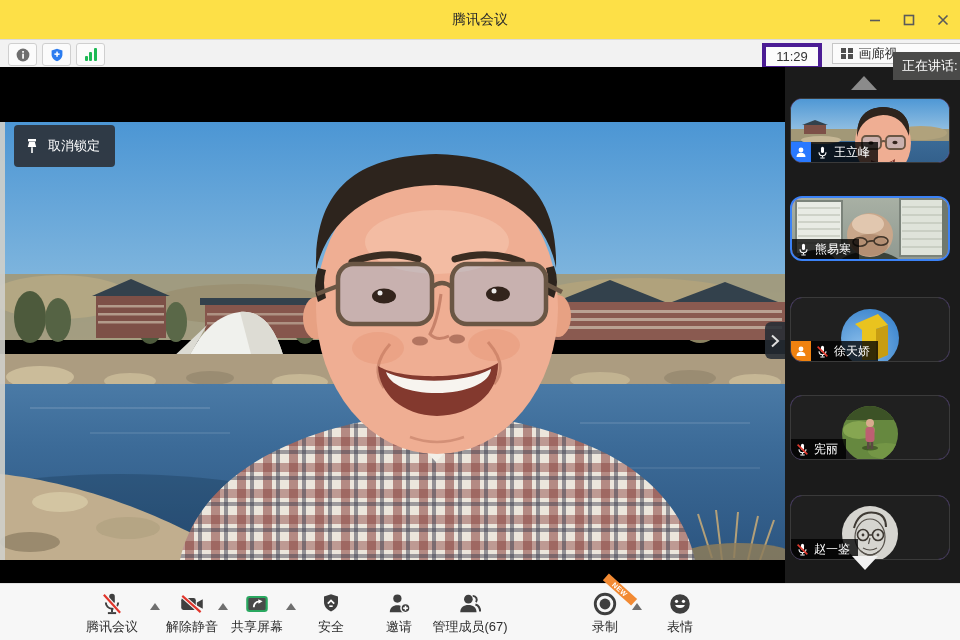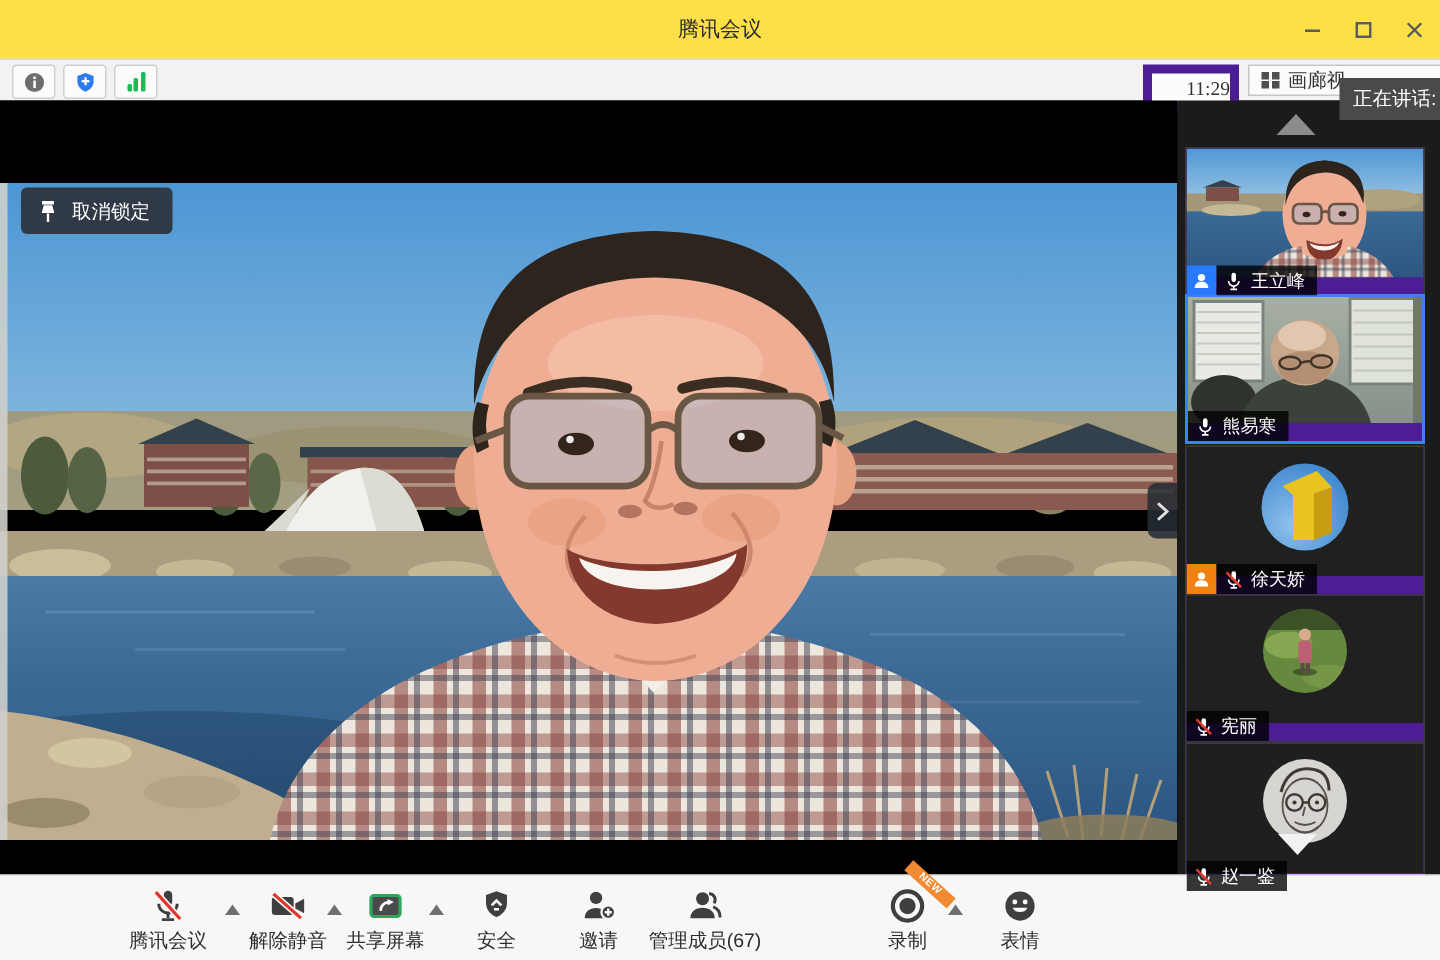--- a/index.html
+++ b/index.html
@@ -11,43 +11,43 @@
   .title{font-size:14px;color:#2b2b2b;}
   .winctl{position:absolute;right:0;top:0;height:40px;display:flex;align-items:center;}
   .winbtn{width:34px;height:40px;display:flex;align-items:center;justify-content:center;cursor:pointer;}
   
   .topbar{position:absolute;left:0;top:40px;width:960px;height:27px;background:#f2f2f2;box-sizing:border-box;}
   .statusgrp{position:absolute;left:8px;top:3px;display:flex;gap:5px;}
   .mini-btn{width:27px;height:21px;border:1px solid #cfcfcf;border-radius:3px;background:#fbfbfb;
             display:flex;align-items:center;justify-content:center;}
   .sigbars{display:flex;align-items:flex-end;gap:1.5px;height:13px;}
   .sigbars span{display:block;width:3px;background:#1db954;border-radius:1px;}
-  .timebox{position:absolute;left:762px;top:3px;width:52px;height:19px;border:6px solid #4c1d95;background:#fcfcfc;
-           text-align:right;line-height:19px;font-size:13px;color:#333;font-family:Liberation Serif, serif;}
+  .timebox{position:absolute;left:762px;top:3px;width:52px;height:19px;border:4px solid #4c1d95;background:#fcfcfc;
+           text-align:center;line-height:19px;font-size:13px;color:#333;}
   .gallery-btn{position:absolute;left:832px;top:3px;width:121px;height:19px;border:1px solid #c6c6c6;background:#fbfbfb;
            display:flex;align-items:center;gap:6px;padding-left:8px;font-size:13px;color:#333;overflow:hidden;white-space:nowrap;}
   .gridicon{display:grid;grid-template-columns:5px 5px;grid-template-rows:5px 5px;gap:1.5px;}
   .gridicon i{background:#4f4f4f;display:block;}
   .tooltip{position:absolute;left:893px;top:52px;right:0;height:28px;background:#4a4a49;color:#fff;
            font-size:13px;line-height:28px;padding-left:9px;white-space:nowrap;overflow:hidden;z-index:40;}
   
   .stage{position:absolute;left:0;top:67px;width:785px;height:516px;background:#000;overflow:hidden;}
   .video{position:absolute;left:0;top:55px;width:785px;height:438px;}
-  .pin-btn{position:absolute;left:14px;top:58px;height:31px;background:rgba(44,50,58,.92);border-radius:4px;
+  .pin-btn{position:absolute;left:14px;top:58px;height:42px;background:rgba(44,50,58,.92);border-radius:4px;
            display:flex;align-items:center;gap:9px;padding:0 15px 0 11px;color:#fff;font-size:13px;cursor:pointer;z-index:10;}
   .collapse-tab{position:absolute;right:0;top:255px;width:20px;height:37px;background:rgba(38,44,52,.88);
            border-radius:6px 0 0 6px;display:flex;align-items:center;justify-content:center;cursor:pointer;z-index:10;}
   
   .sidebar{position:absolute;left:785px;top:67px;width:175px;height:516px;background:#1b1b1b;}
   .scroll-up{position:absolute;left:66px;top:9px;width:0;height:0;border-left:13px solid transparent;
              border-right:13px solid transparent;border-bottom:14px solid #8b8b8b;cursor:pointer;}
   .scroll-down{position:absolute;left:67px;top:489px;width:0;height:0;border-left:13px solid transparent;
              border-right:13px solid transparent;border-top:14px solid #f2f2f2;cursor:pointer;z-index:6;}
-  .tile{position:absolute;left:5px;width:160px;height:100px;background:#4c1d95;border:1px solid #3a3a3a;
-        border-radius:0;overflow:hidden;box-sizing:border-box;cursor:pointer;}
+  .tile{position:absolute;left:5px;width:160px;height:65px;background:#8b5cf6;border:1px solid #3a3a3a;
+        border-radius:12px;overflow:hidden;box-sizing:border-box;cursor:pointer;}
   .tile.speaking{border:2px solid #3b82f6;}
   .tile svg{display:block;}
   .namebar{position:absolute;left:0;bottom:0;display:flex;align-items:stretch;height:20px;z-index:3;}
   .rolebadge{width:20px;height:20px;display:flex;align-items:center;justify-content:center;}
   .rolebadge.host{background:#2979ff;}
   .rolebadge.cohost{background:#f0820f;}
   .chip{display:flex;align-items:center;gap:5px;background:rgba(0,0,0,.78);color:#fff;font-size:12px;
         height:20px;padding:0 8px 0 5px;white-space:nowrap;}
   
   .bottombar{position:absolute;left:0;top:583px;width:960px;height:57px;background:#f7f7f7;

